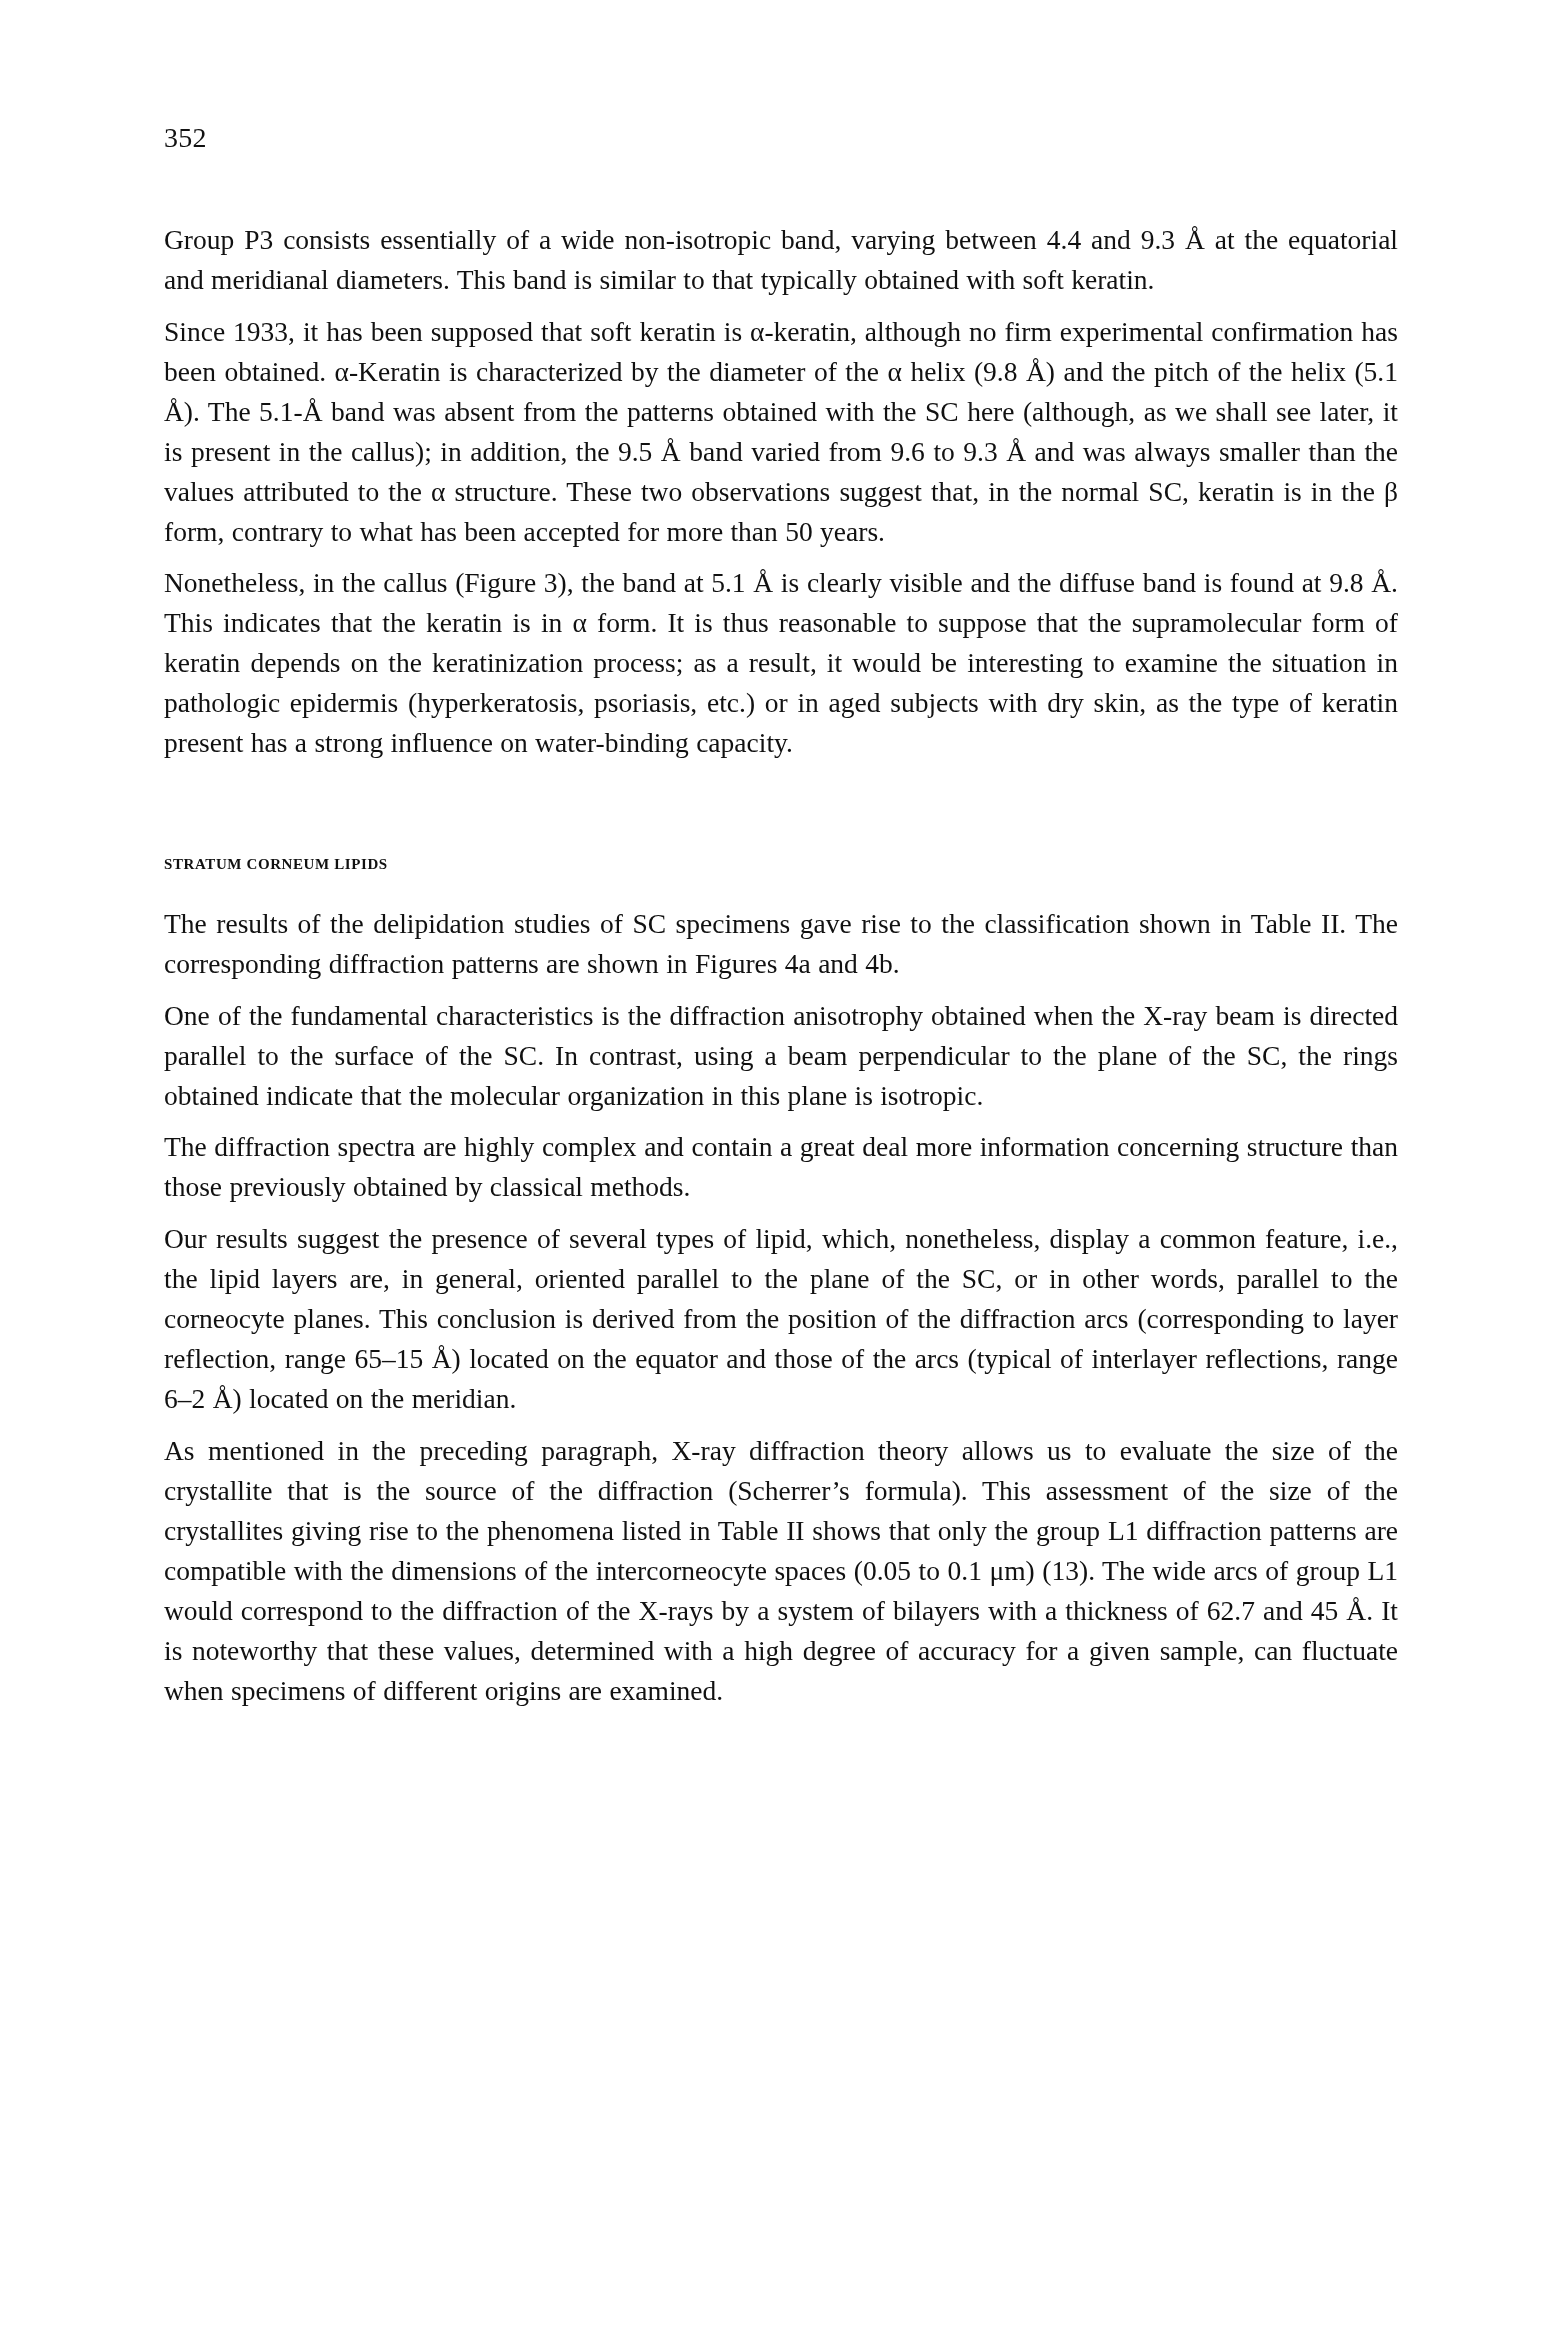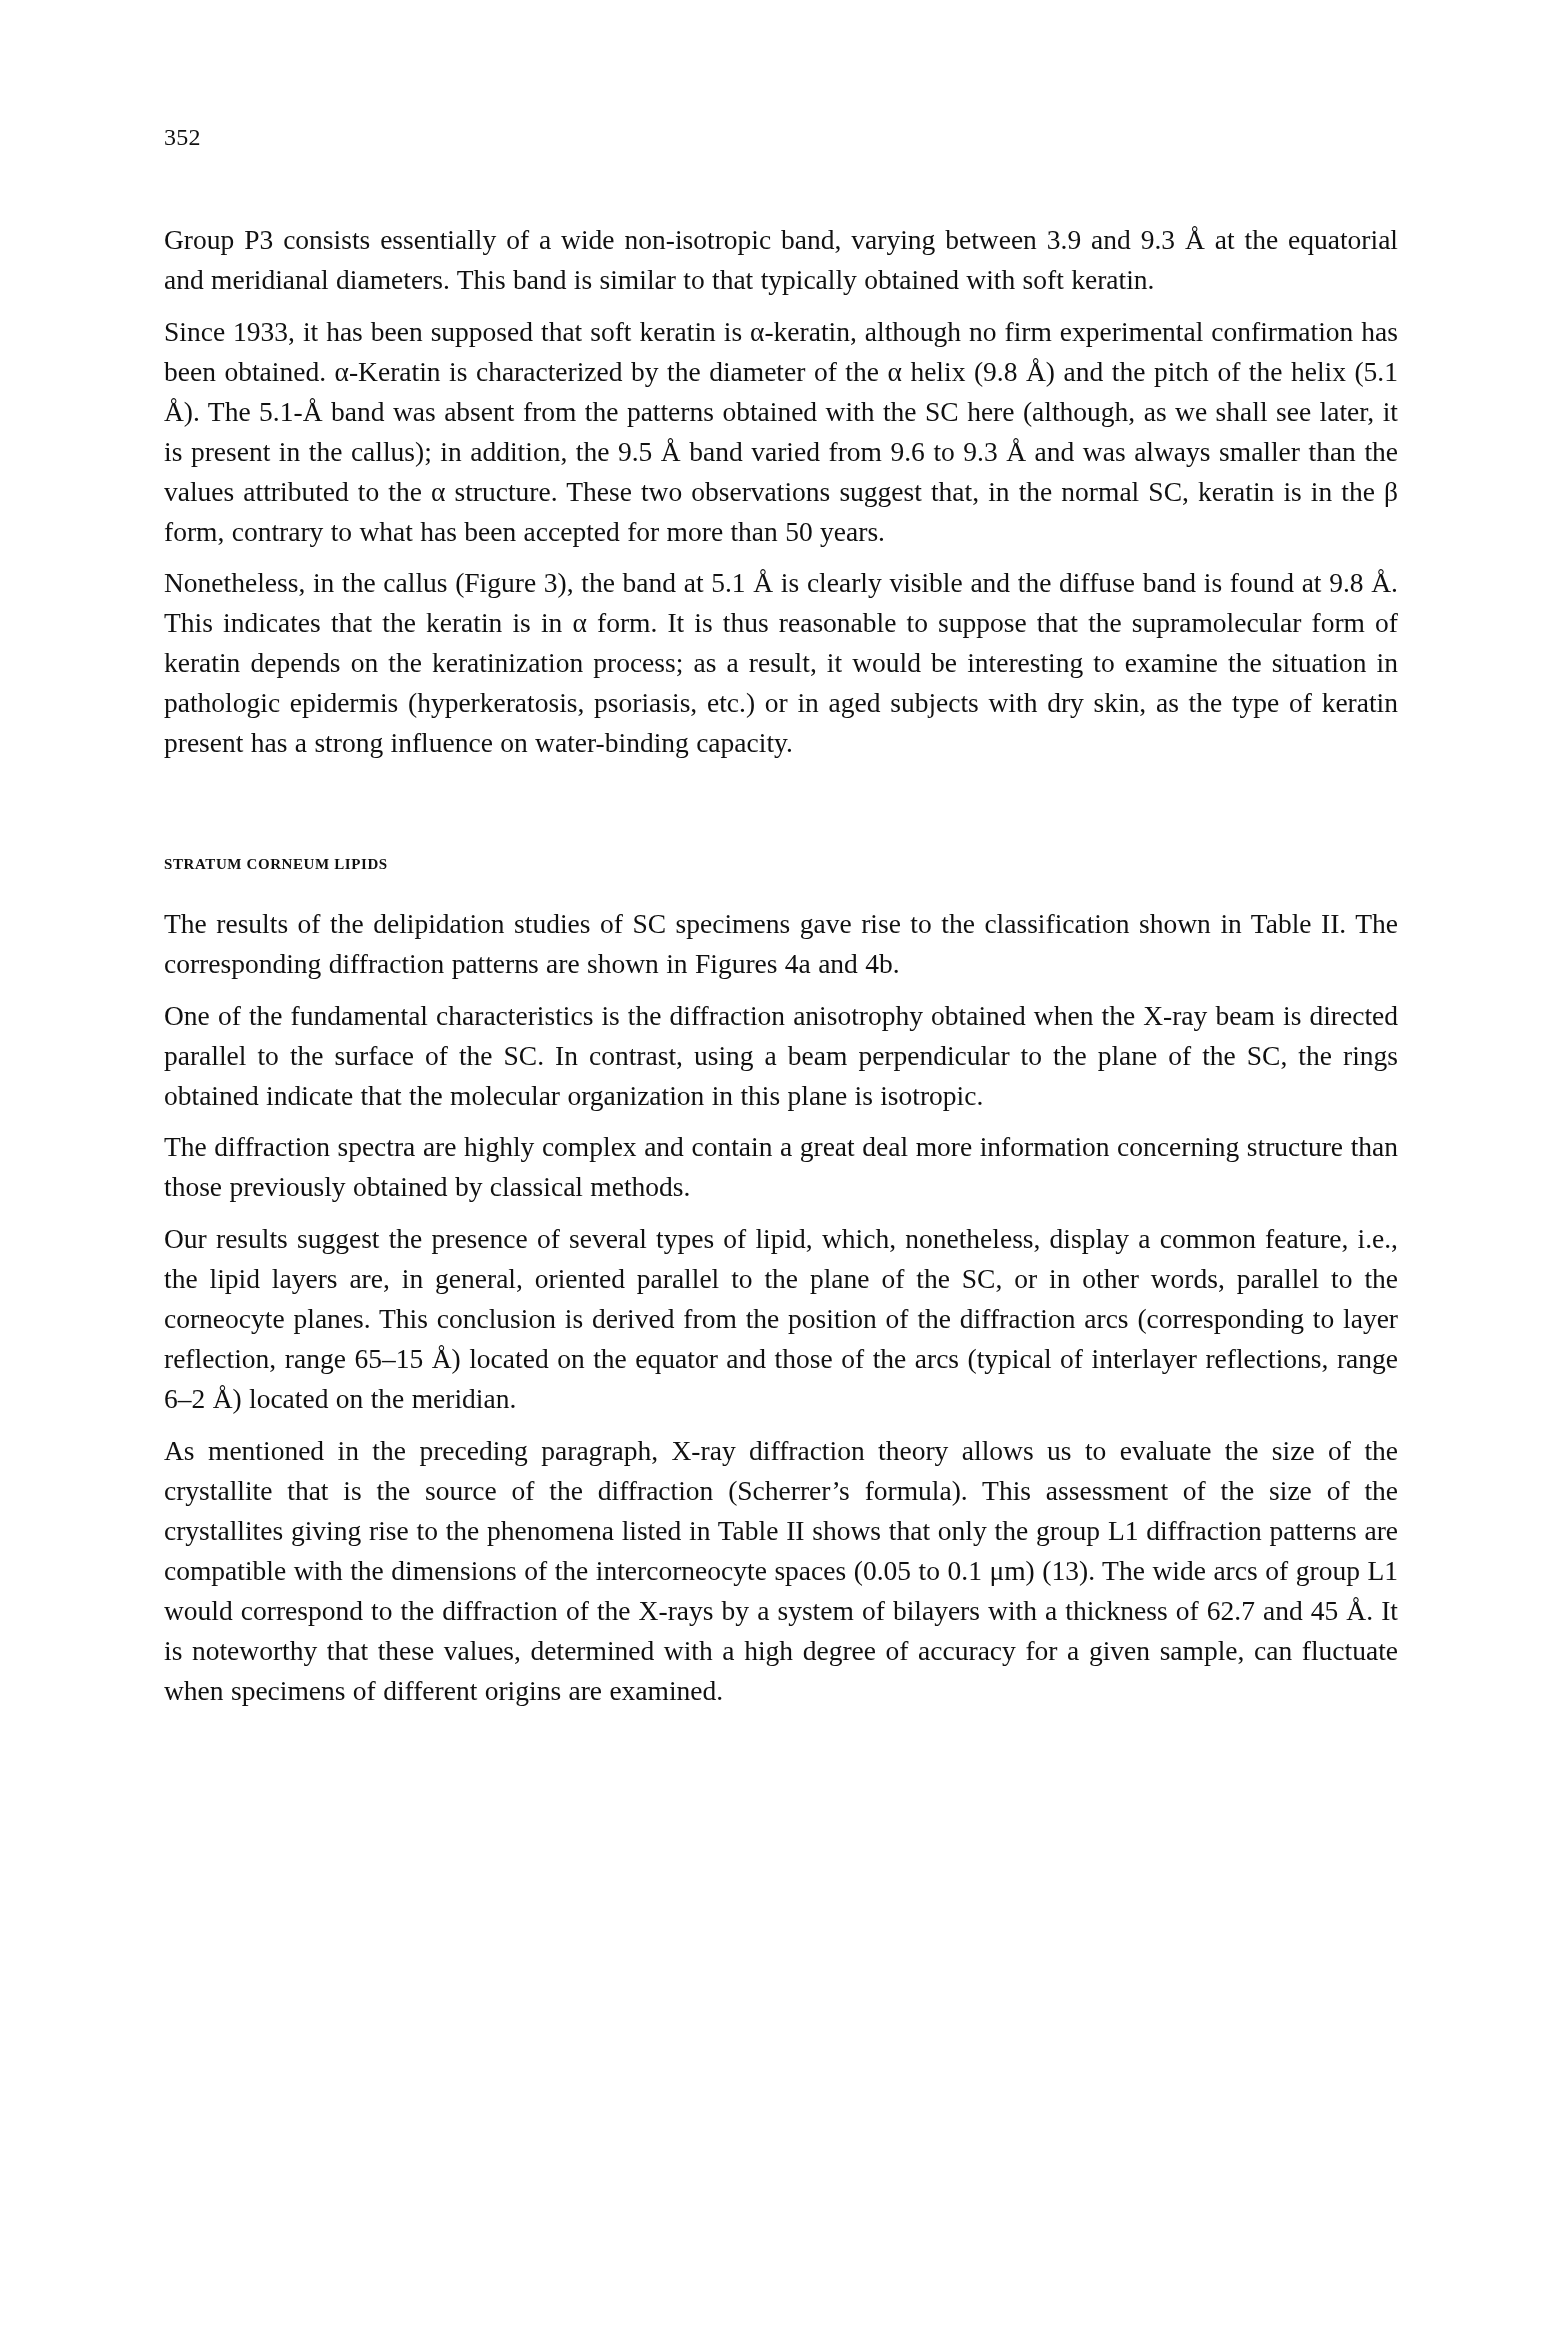--- a/index.html
+++ b/index.html
@@ -20,21 +20,21 @@
       left: 164px;
       top: 0;
       width: 1234px;
     }
     .running-head {
       position: absolute;
       top: 118px;
       left: 0;
       width: 1234px;
       height: 39px;
-      font-size: 24px;
+      font-size: 28px;
       line-height: 39px;
       letter-spacing: 0.2px;
     }
     .running-head .page-number {
       position: absolute;
       left: 0;
       top: 0;
     }
     .running-head .journal-title {
       position: absolute;
@@ -68,21 +68,21 @@
 </head>
 <body>
 
 <div class="page">
 
   <div class="running-head">
     <span class="page-number">352</span>
   </div>
 
   <div class="body-text">
-    <p class="para">Group P3 consists essentially of a wide non-isotropic band, varying between 3.9 and 9.3 Å at the equatorial and meridianal diameters. This band is similar to that typically obtained with soft keratin.</p>
+    <p class="para">Group P3 consists essentially of a wide non-isotropic band, varying between 4.4 and 9.3 Å at the equatorial and meridianal diameters. This band is similar to that typically obtained with soft keratin.</p>
     <p class="para">Since 1933, it has been supposed that soft keratin is α-keratin, although no firm exper­imental confirmation has been obtained. α-Keratin is characterized by the diameter of the α helix (9.8 Å) and the pitch of the helix (5.1 Å). The 5.1-Å band was absent from the patterns obtained with the SC here (although, as we shall see later, it is present in the callus); in addition, the 9.5 Å band varied from 9.6 to 9.3 Å and was always smaller than the values attributed to the α structure. These two observations suggest that, in the normal SC, keratin is in the β form, contrary to what has been accepted for more than 50 years.</p>
     <p class="para">Nonetheless, in the callus (Figure 3), the band at 5.1 Å is clearly visible and the diffuse band is found at 9.8 Å. This indicates that the keratin is in α form. It is thus reasonable to suppose that the supramolecular form of keratin depends on the keratinization pro­cess; as a result, it would be interesting to examine the situation in pathologic epi­dermis (hyperkeratosis, psoriasis, etc.) or in aged subjects with dry skin, as the type of keratin present has a strong influence on water-binding capacity.</p>
 
     <h2 class="section-heading">STRATUM CORNEUM LIPIDS</h2>
 
     <p class="para">The results of the delipidation studies of SC specimens gave rise to the classification shown in Table II. The corresponding diffraction patterns are shown in Figures 4a and 4b.</p>
     <p class="para">One of the fundamental characteristics is the diffraction anisotrophy obtained when the X-ray beam is directed parallel to the surface of the SC. In contrast, using a beam perpendicular to the plane of the SC, the rings obtained indicate that the molecular organization in this plane is isotropic.</p>
     <p class="para">The diffraction spectra are highly complex and contain a great deal more information concerning structure than those previously obtained by classical methods.</p>
     <p class="para">Our results suggest the presence of several types of lipid, which, nonetheless, display a common feature, i.e., the lipid layers are, in general, oriented parallel to the plane of the SC, or in other words, parallel to the corneocyte planes. This conclusion is derived from the position of the diffraction arcs (corresponding to layer reflection, range 65–15 Å) located on the equator and those of the arcs (typical of interlayer reflections, range 6–2 Å) located on the meridian.</p>
     <p class="para">As mentioned in the preceding paragraph, X-ray diffraction theory allows us to evaluate the size of the crystallite that is the source of the diffraction (Scherrer’s formula). This assessment of the size of the crystallites giving rise to the phenomena listed in Table II shows that only the group L1 diffraction patterns are compatible with the dimensions of the intercorneocyte spaces (0.05 to 0.1 μm) (13). The wide arcs of group L1 would correspond to the diffraction of the X-rays by a system of bilayers with a thickness of 62.7 and 45 Å. It is noteworthy that these values, determined with a high degree of accuracy for a given sample, can fluctuate when specimens of different origins are exam­ined.</p>

